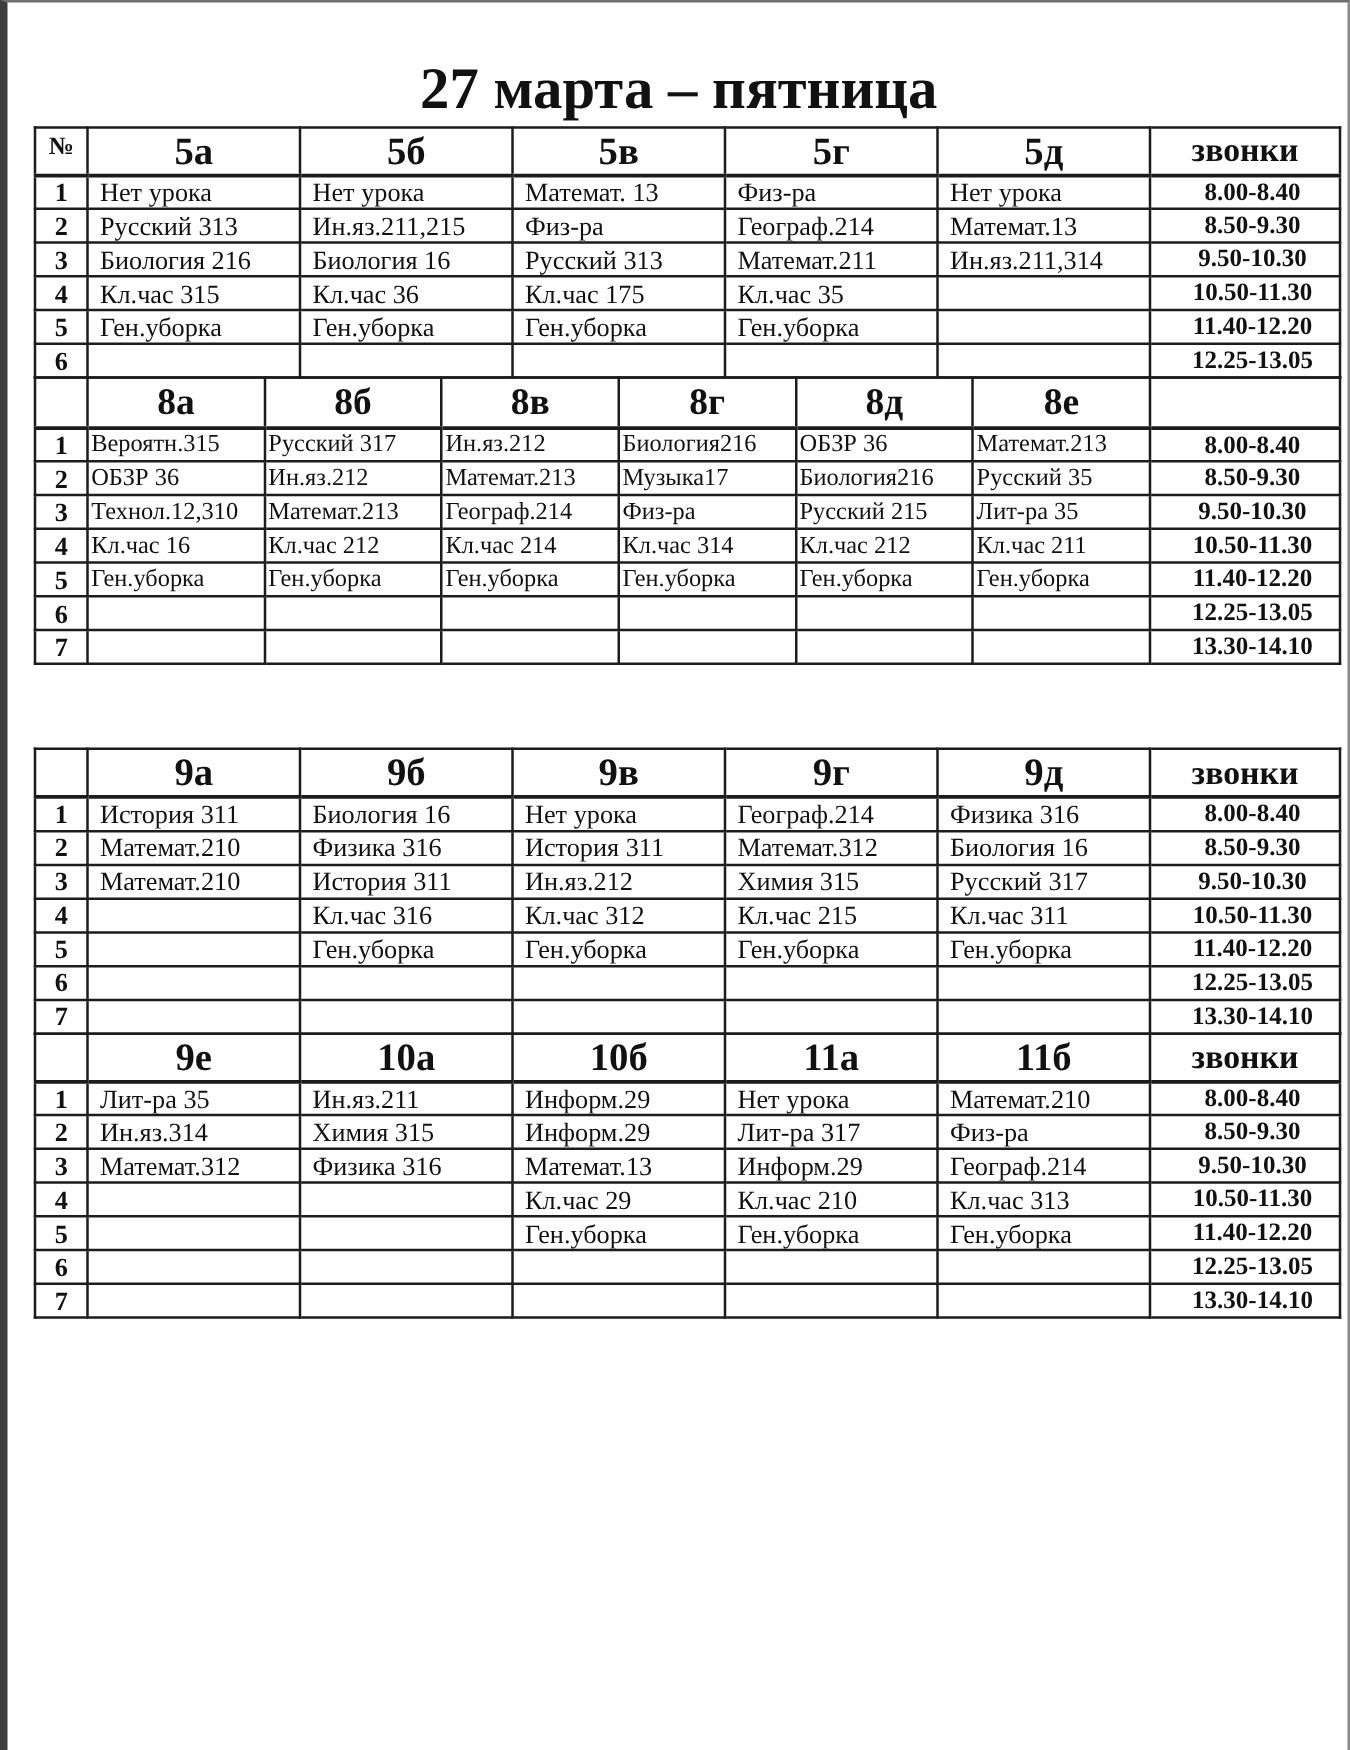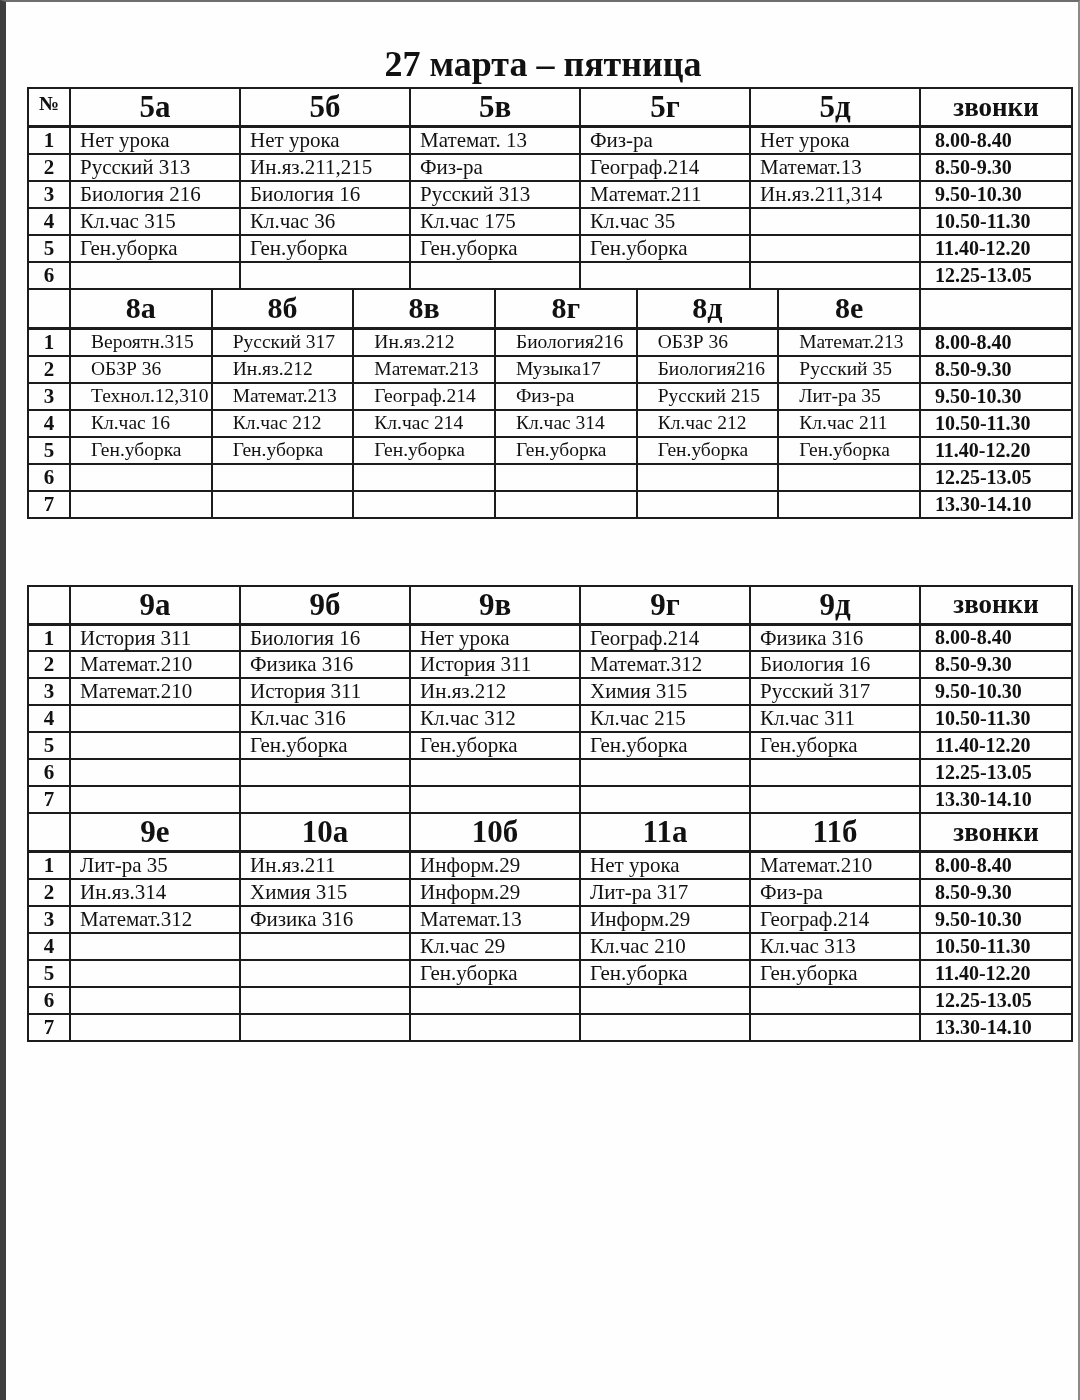--- a/index.html
+++ b/index.html
@@ -19,21 +19,21 @@
     border-top: 2px solid #6e6e6e;
     border-right: 2px solid #8a8a8a;
     overflow: hidden;
   }
   .content {
     padding: 40px 14px 0 16px;
   }
   .title {
     text-align: center;
     font-weight: bold;
-    font-size: 36px;
+    font-size: 47px;
     line-height: 1.25;
     margin: 0;
   }
   .subtitle {
     text-align: center;
     font-weight: bold;
     font-size: 35px;
     line-height: 1.2;
     margin: 2px 0 8px 0;
   }
@@ -76,26 +76,26 @@
     font-size: 21px;
     font-weight: bold;
     text-align: center;
     padding: 0;
   }
   td.lesson {
     font-size: 21px;
     padding: 0 2px 0 9px;
     text-align: left;
   }
-  table.schedule.cols6 td.lesson { font-size: 19.5px; padding-left: 20px; }
+  table.schedule.cols6 td.lesson { font-size: 19.5px; padding-left: 2px; }
   td.bell {
     font-size: 20px;
     font-weight: bold;
     padding: 0 2px 0 14px;
-    text-align: left;
+    text-align: center;
   }
   table.schedule td { height: 27px; line-height: 1.05; }
   table.schedule tr.header-row th { border-bottom-width: 3px; }
 </style>
 </head>
 <body>
 
 <div class="page">
   <div class="content">
     <h1 class="title">27 марта – пятница</h1>

